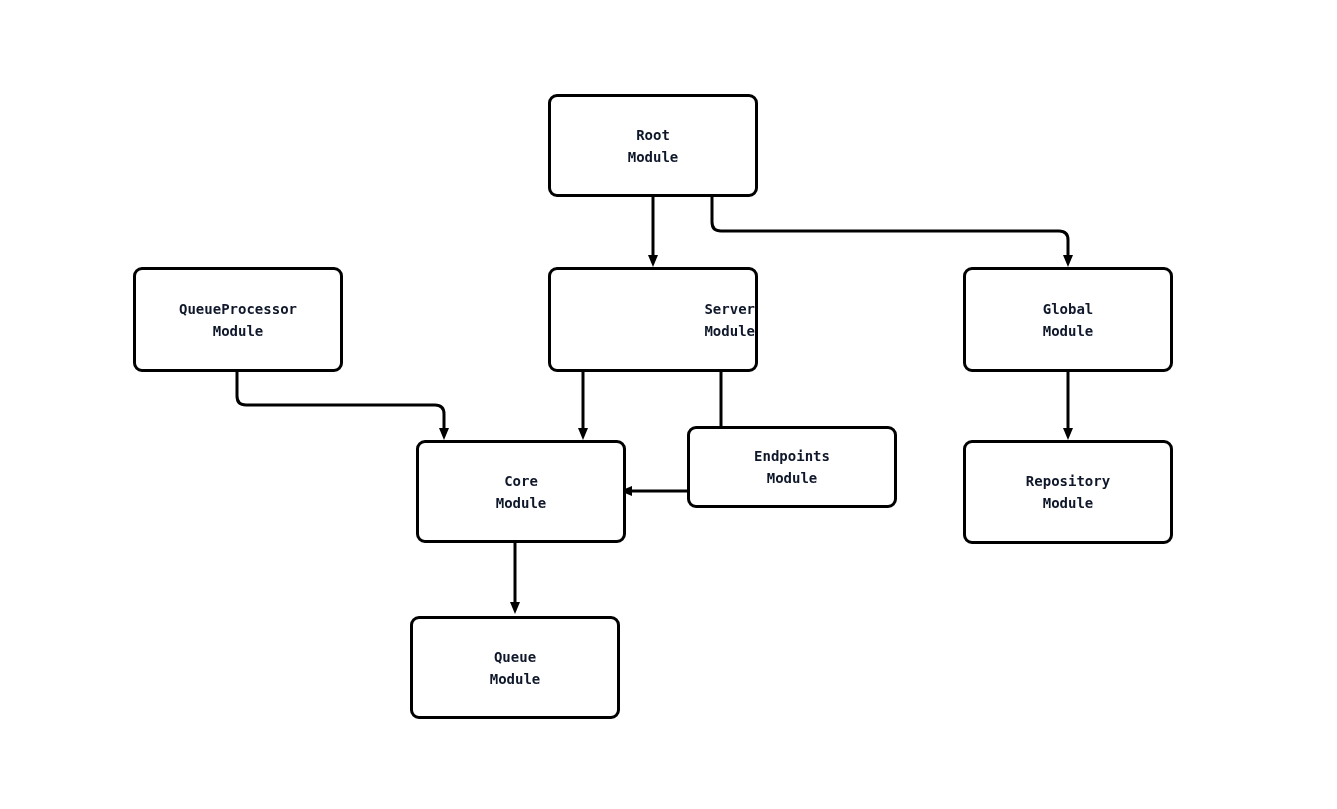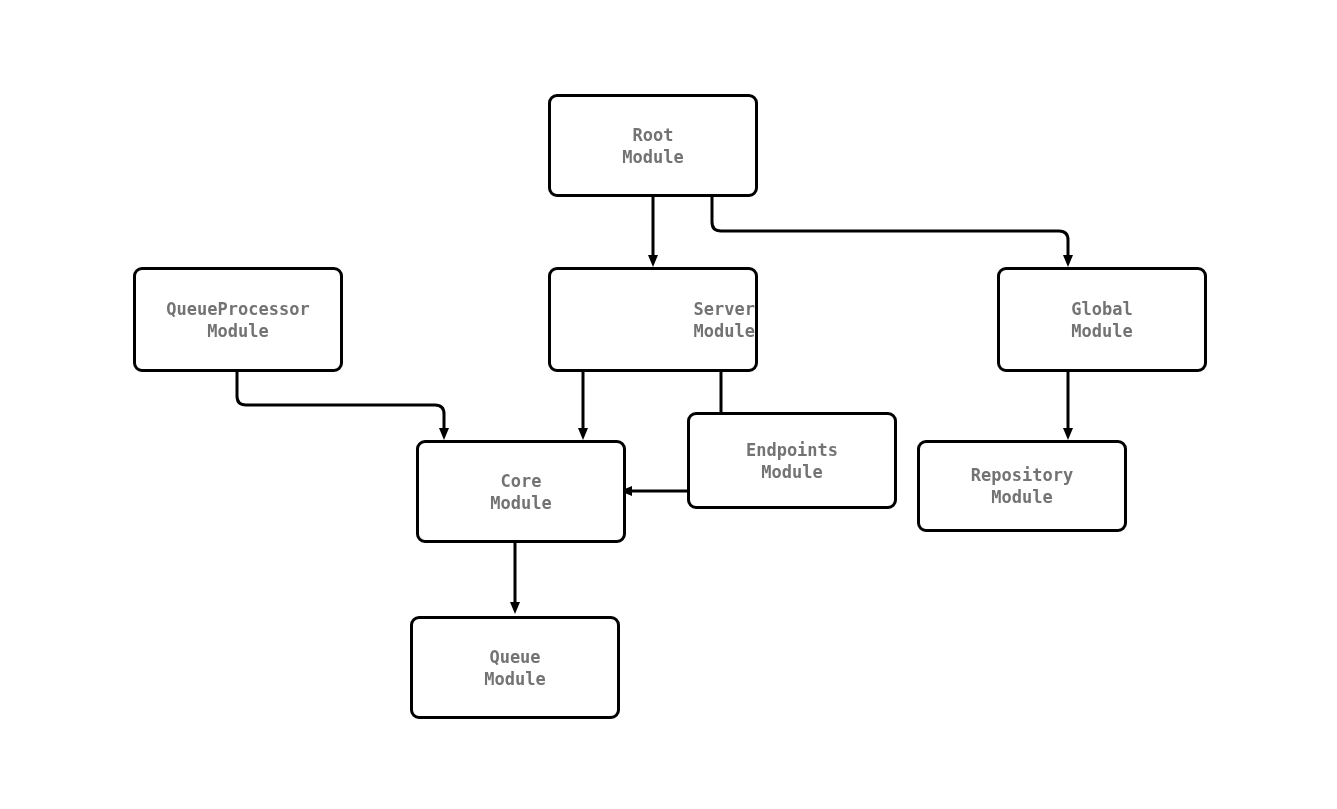--- a/index.html
+++ b/index.html
@@ -34,24 +34,24 @@
     border: 3px solid #000000;
     border-radius: 9px;
     display: flex;
     flex-direction: column;
     align-items: center;
     justify-content: center;
     z-index: 2;
   }
   .node-label {
     font-family: "DejaVu Sans Mono", "Liberation Mono", monospace;
-    font-size: 17px;
+    font-size: 14px;
     font-weight: bold;
     line-height: 22px;
-    color: #737373;
+    color: #0f172a;
     text-align: center;
     white-space: pre;
     letter-spacing: 0px;
   }
 </style>
 </head>
 <body>
 
 <div id="diagram-canvas">
 
@@ -103,36 +103,36 @@
   <div class="node" style="left:133px; top:267px; width:210px; height:105px;">
     <div class="node-label">QueueProcessor</div>
     <div class="node-label">Module</div>
   </div>
 
   <div class="node" style="left:548px; top:267px; width:210px; height:105px;align-items:flex-end;">
     <div class="node-label">Server</div>
     <div class="node-label">Module</div>
   </div>
 
-  <div class="node" style="left:997px; top:267px; width:210px; height:105px;">
+  <div class="node" style="left:963px; top:267px; width:210px; height:105px;">
     <div class="node-label">Global</div>
     <div class="node-label">Module</div>
   </div>
 
   <div class="node" style="left:410px; top:440px; width:210px; height:103px;margin-left:6px;">
     <div class="node-label">Core</div>
     <div class="node-label">Module</div>
   </div>
 
-  <div class="node" style="left:687px; top:412px; width:210px; height:97px;">
+  <div class="node" style="left:687px; top:426px; width:210px; height:82px;">
     <div class="node-label">Endpoints</div>
     <div class="node-label">Module</div>
   </div>
 
-  <div class="node" style="left:917px; top:440px; width:210px; height:92px;">
+  <div class="node" style="left:963px; top:440px; width:210px; height:104px;">
     <div class="node-label">Repository</div>
     <div class="node-label">Module</div>
   </div>
 
   <div class="node" style="left:410px; top:616px; width:210px; height:103px;">
     <div class="node-label">Queue</div>
     <div class="node-label">Module</div>
   </div>
 
 </div>

